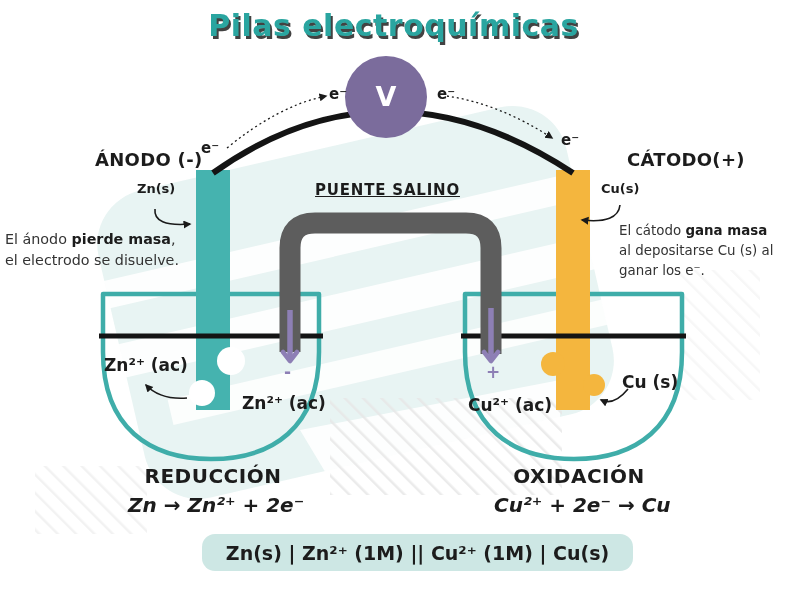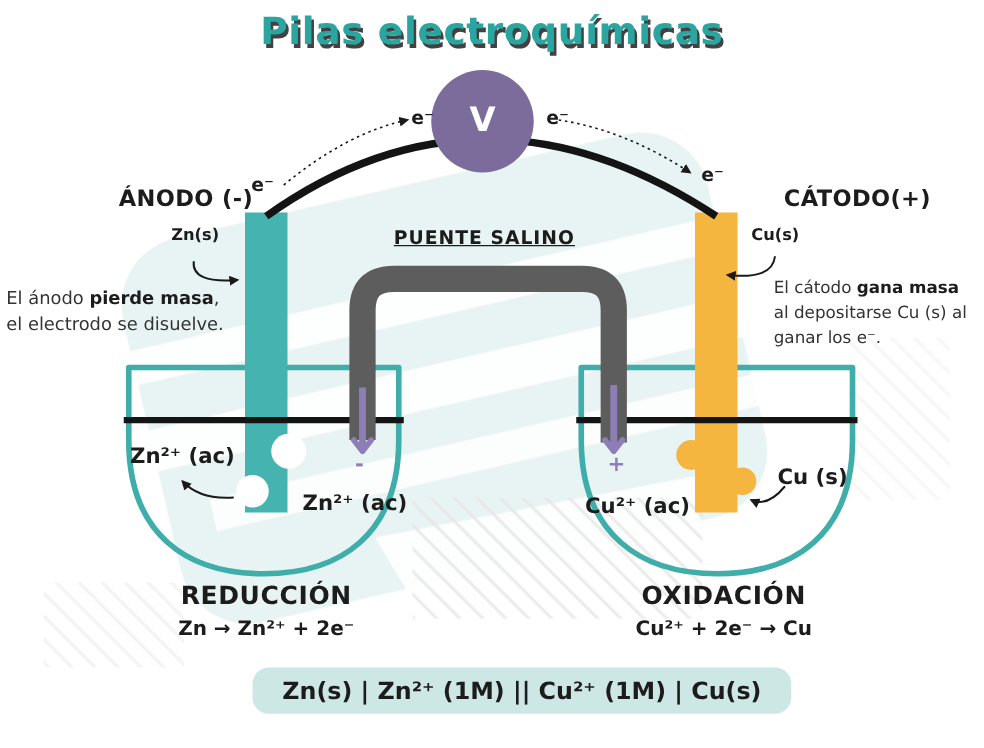--- a/index.html
+++ b/index.html
@@ -18,21 +18,21 @@
   .elabel{font-size:15px;}
   .heading{font-size:18px;letter-spacing:.3px;}
   .electrode-lbl{font-size:13px;}
   .note{position:absolute;font-weight:400;color:#333;font-size:14.3px;line-height:1.5;}
   .note b{color:#1c1c1c;}
   .note.right{font-size:13.4px;width:160px;white-space:normal;}
   .bridge-lbl{left:300px;top:181px;width:175px;text-align:center;font-size:15px;letter-spacing:.8px;text-decoration:underline;}
   .ion{font-size:17px;}
   .sign{font-size:17px;color:#8d7fb5;}
   .process{width:170px;text-align:center;font-size:20px;letter-spacing:.5px;}
-  .equation{width:170px;text-align:center;font-size:16px;}
+  .equation{width:170px;text-align:center;font-size:20px;font-style:italic;}
   .cellbox{
     position:absolute;left:202px;top:534px;width:431px;height:37px;border-radius:13px;
     background:#cde7e4;display:flex;align-items:center;justify-content:center;
   }
   .cellbox span{font-weight:bold;font-size:19px;white-space:nowrap;}
   .caption{left:628px;top:550px;font-size:13.5px;line-height:1.45;white-space:nowrap;}
 </style>
 </head>
 <body>
 

